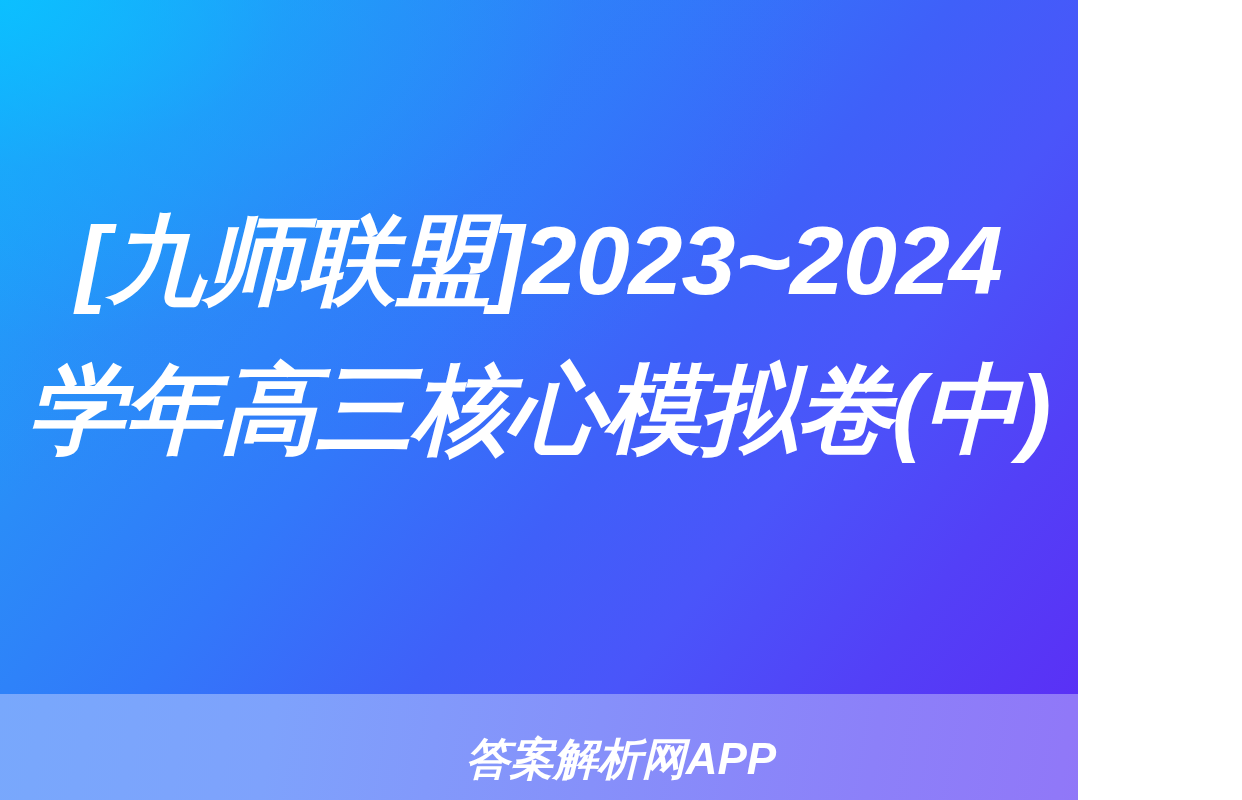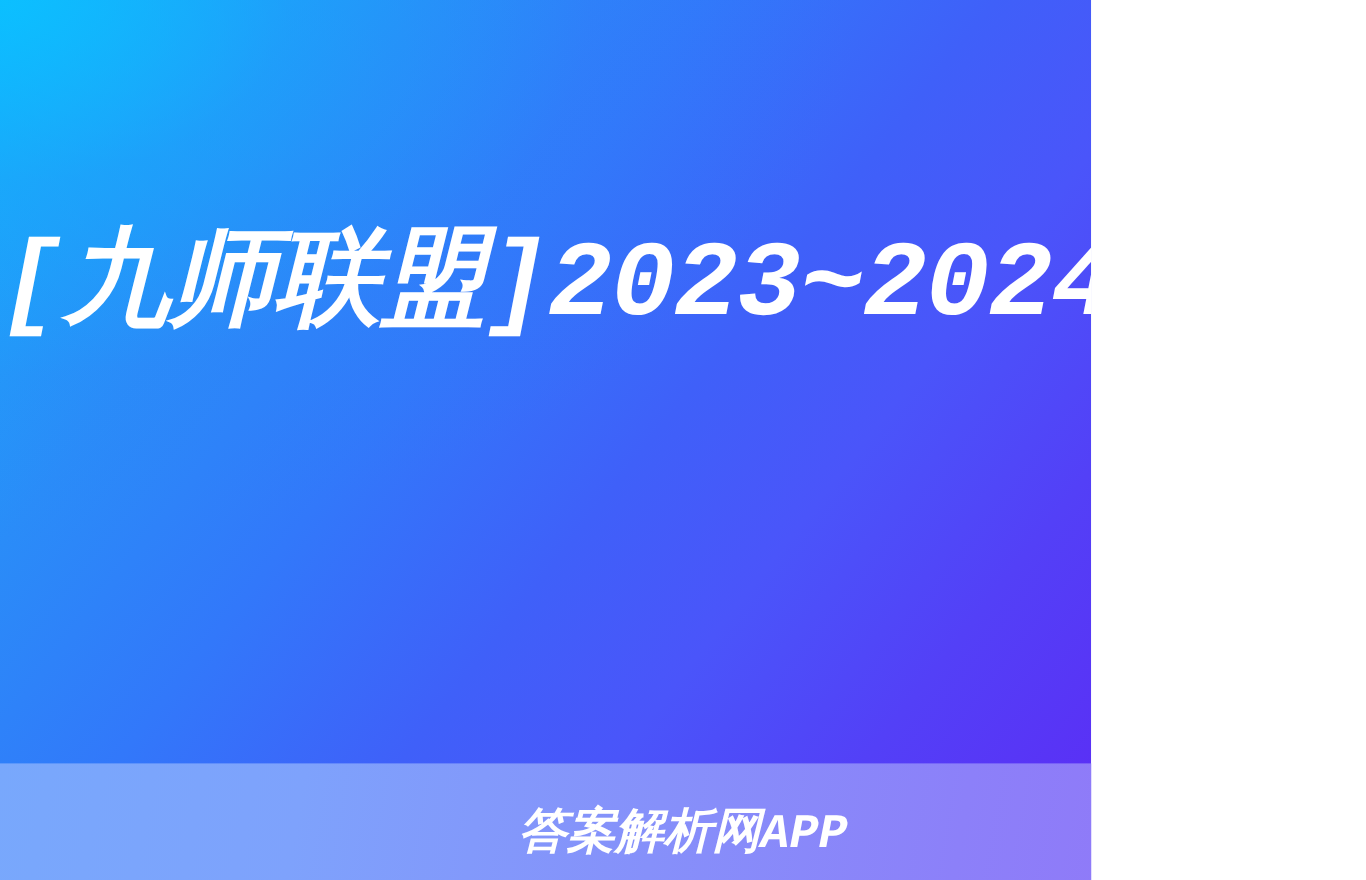--- a/index.html
+++ b/index.html
@@ -4,24 +4,24 @@
 <title>answer-cover</title>
 <style>
   html, body {
     margin: 0;
     padding: 0;
     background: #ffffff;
   }
 
   #stage {
     position: relative;
-    width: 992px;
+    width: 1078px;
     height: 800px;
     overflow: hidden;
-    font-family: Liberation Mono, monospace;
+    font-family: Liberation Sans, sans-serif;
   }
 
   
   #bg {
     position: absolute;
     inset: 0;
     background:
       linear-gradient(128deg,
         #11b2ff 0%,
         #1ca6fa 8%,
@@ -99,19 +99,20 @@
 </head>
 <body>
 
 <div id="stage">
 
   <div id="bg"></div>
   <div id="bg-bloom"></div>
 
   <div id="title-block">
     <span class="title-line">[九师联盟]2023~2024</span>
+    <span class="title-line">学年高三核心模拟卷(中)</span>
   </div>
 
   <div id="bottom-band">
     <span id="watermark-text">答案解析网APP</span>
   </div>
 
 </div>
 
 </body></html>

